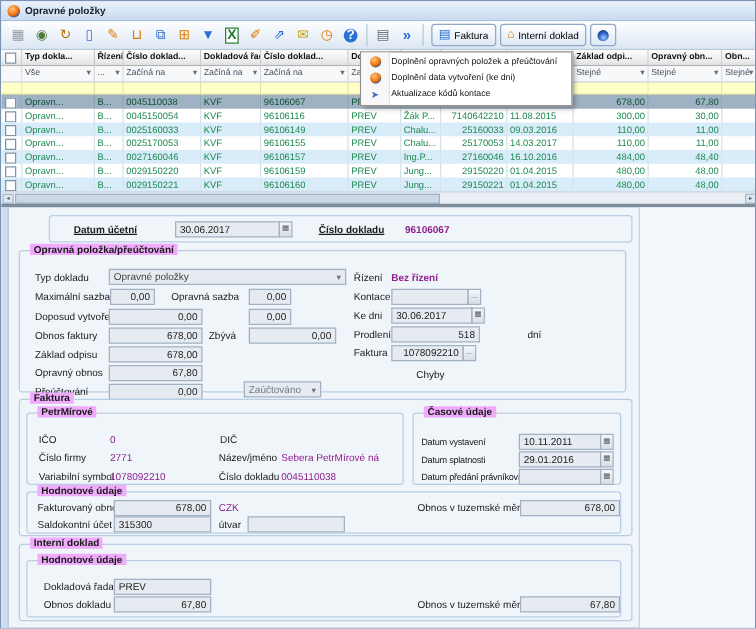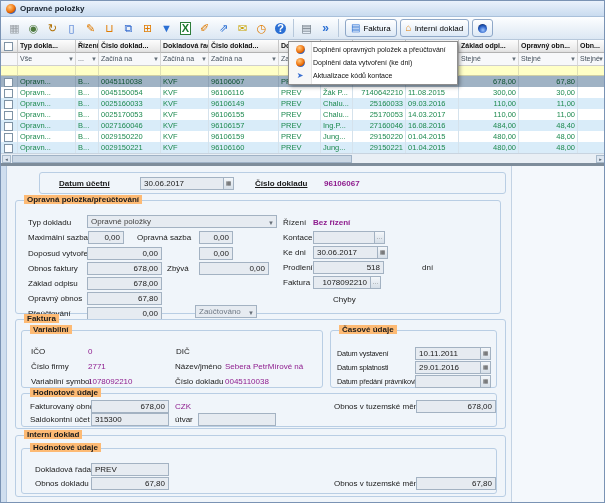--- a/index.html
+++ b/index.html
@@ -51,21 +51,21 @@
   .sbarrow{position:absolute;top:1px;width:9px;height:8px;background:#DDE6F0;border:1px solid #A8BACB;
            font-size:5px;line-height:7px;text-align:center;color:#51606e;box-sizing:border-box;}
   #sbthumb{position:absolute;left:11px;top:1px;width:340px;height:8px;background:#CBD8E5;border:1px solid #9FB2C6;box-sizing:border-box;}
   #splitter{position:absolute;left:0;top:162px;width:605px;height:3px;background:linear-gradient(#93A2B0,#77markdown8796);background:#7E8D9B;}
   
   #panel{position:absolute;left:0;top:165px;width:605px;height:338px;background:#F0F5FA;}
   #panel .lstrip{position:absolute;left:0;top:0;width:6px;height:338px;background:#CFDEEF;border-right:1px solid #B3C7DE;box-sizing:border-box;}
   #panel .redge{position:absolute;left:510px;top:0;width:1px;height:338px;background:#C3D3E4;}
   #panel .rbg{position:absolute;left:511px;top:0;width:94px;height:338px;background:#F4F8FC;}
   .box{position:absolute;border:1px solid #B9CEE4;border-radius:3px;box-sizing:border-box;}
-  .legend{position:absolute;top:-6px;left:8px;background:#fdba74;padding:0 3px;font-weight:bold;font-size:8px;white-space:nowrap;}
+  .legend{position:absolute;top:-6px;left:8px;background:#f0abfc;padding:0 3px;font-weight:bold;font-size:8px;white-space:nowrap;}
   .lbl{position:absolute;font-size:8px;color:#1a1a1a;white-space:nowrap;}
   .lbl.b{font-weight:bold;text-decoration:underline;}
   .lbl.sm{font-size:7.3px;letter-spacing:-0.2px;}
   .fld{position:absolute;height:13px;line-height:11px;box-sizing:border-box;background:#E6EBF1;
        border:1px solid #A3B2C2;font-size:8px;padding:0 3px;white-space:nowrap;overflow:hidden;}
   .fld.ral{text-align:right;}
   .fld .carr{position:absolute;right:2px;top:2px;font-size:6px;color:#68707a;}
   .combo{padding-right:12px;}
   .sbtn{position:absolute;width:11px;height:13px;box-sizing:border-box;background:linear-gradient(#F4F7FA,#D6DFE8);
         border:1px solid #A3B2C2;font-size:6px;text-align:center;line-height:11px;color:#555;}
@@ -266,21 +266,21 @@
       <div class="grow drow alt">
         <div class="gc dcell" style="width: 17px; padding: 0px;"><span class="cbx"></span></div>
         <div class="gc dcell" style="width: 58px;">Opravn...</div>
         <div class="gc dcell" style="width: 23px;">B...</div>
         <div class="gc dcell" style="width: 62px;">0027160046</div>
         <div class="gc dcell" style="width: 48px;">KVF</div>
         <div class="gc dcell" style="width: 70px;">96106157</div>
         <div class="gc dcell" style="width: 42px;">PREV</div>
         <div class="gc dcell" style="width: 32px;">Ing.P...</div>
         <div class="gc dcell ral" style="width: 53px;">27160046</div>
-        <div class="gc dcell" style="width: 53px;">16.08.2016</div>
+        <div class="gc dcell" style="width: 53px;">16.10.2016</div>
         <div class="gc dcell ral" style="width: 60px;">484,00</div>
         <div class="gc dcell ral" style="width: 59px;">48,40</div>
         <div class="gc dcell ral" style="width: 28px;"></div>
       </div>
       <div class="grow drow">
         <div class="gc dcell" style="width: 17px; padding: 0px;"><span class="cbx"></span></div>
         <div class="gc dcell" style="width: 58px;">Opravn...</div>
         <div class="gc dcell" style="width: 23px;">B...</div>
         <div class="gc dcell" style="width: 62px;">0029150220</div>
         <div class="gc dcell" style="width: 48px;">KVF</div>
@@ -380,21 +380,21 @@
       <span class="fld ral" style="left:297px;top:75px;width:58px;">1078092210</span>
       <span class="sbtn" style="left:354px;top:75px;">…</span>
 
       <span class="lbl" style="left:317px;top:94px;">Chyby</span>
     </div>
 
     <div class="box" style="left:14px;top:153px;width:491px;height:110px;">
       <span class="legend">Faktura</span>
 
       <div class="box" style="left:5px;top:10px;width:302px;height:58px;">
-        <span class="legend">Variabilní</span>
+        <span class="legend">PetrMírové</span>
         <span class="lbl" style="left:9px;top:16px;">IČO</span>
         <span class="lbl pv" style="left:66px;top:16px;">0</span>
         <span class="lbl" style="left:154px;top:16px;">DIČ</span>
         <span class="lbl" style="left:9px;top:31px;">Číslo firmy</span>
         <span class="lbl pv" style="left:66px;top:31px;">2771</span>
         <span class="lbl" style="left:153px;top:31px;">Název/jméno</span>
         <span class="lbl pv" style="left:203px;top:31px;">Sebera PetrMírové ná</span>
         <span class="lbl" style="left:9px;top:46px;">Variabilní symbol</span>
         <span class="lbl pv" style="left:66px;top:46px;">1078092210</span>
         <span class="lbl" style="left:153px;top:46px;">Číslo dokladu</span>

